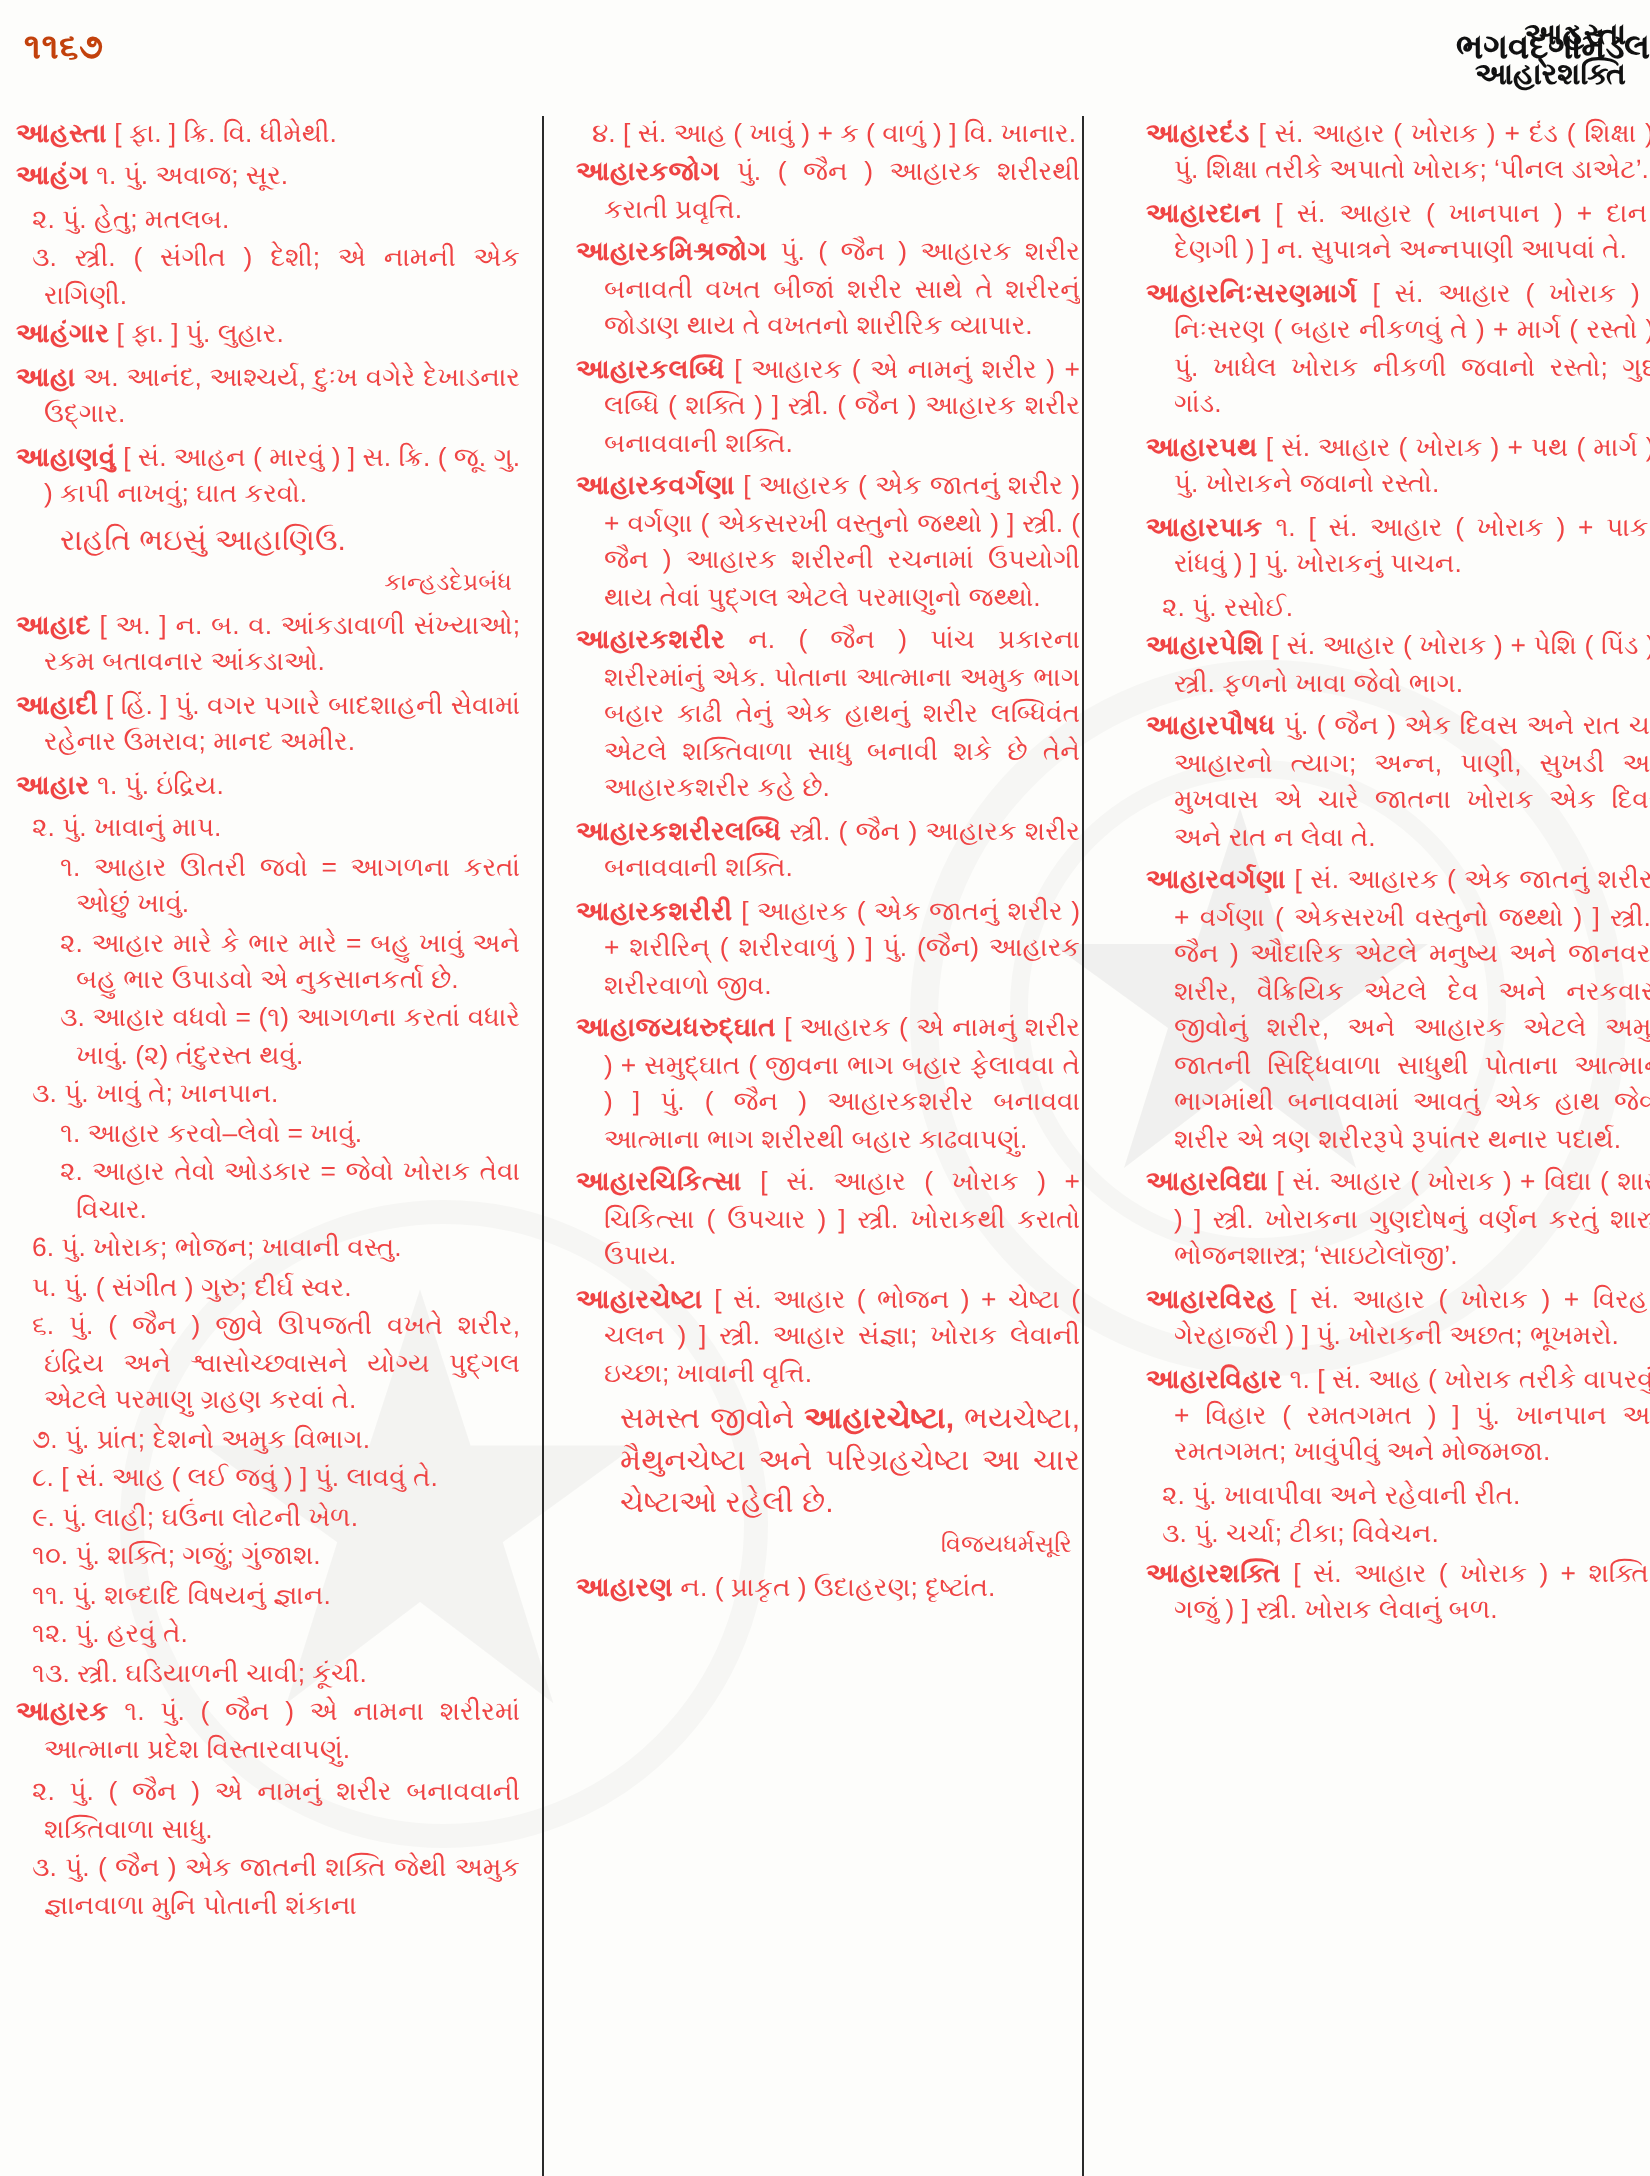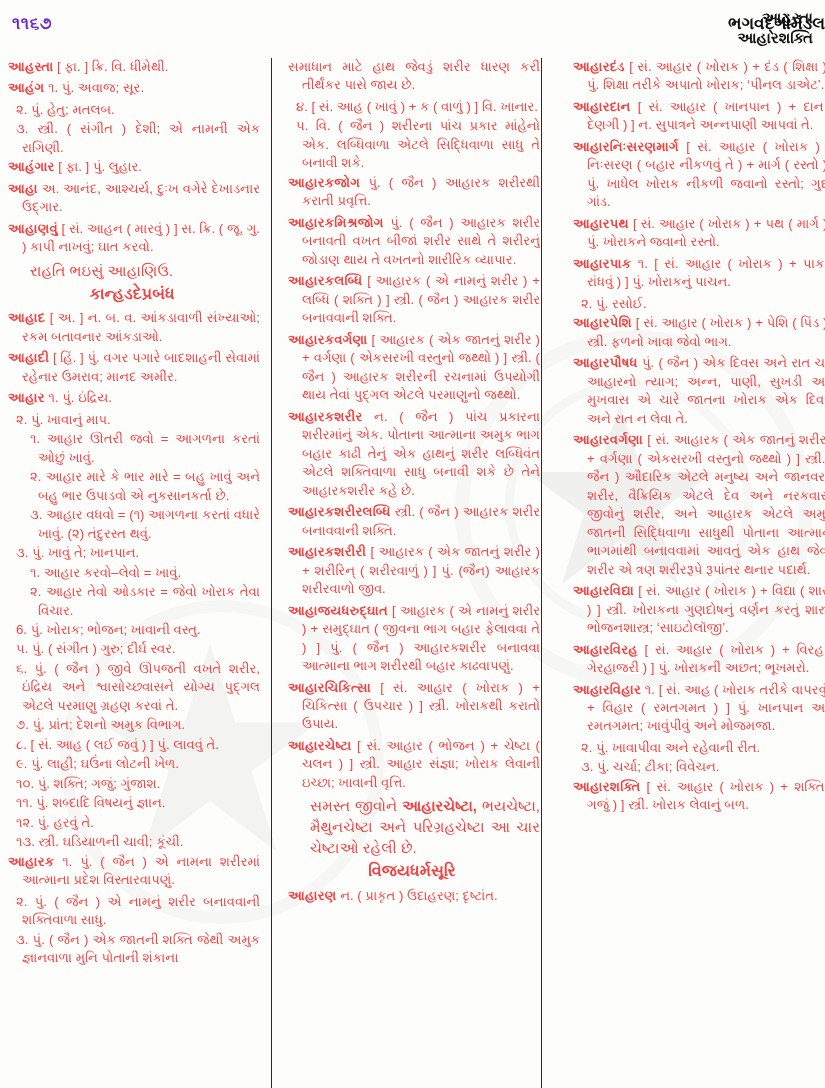--- a/index.html
+++ b/index.html
@@ -53,21 +53,21 @@
     width: 825px;
     height: 52px;
     z-index: 3;
   }
   .hdr-page-no {
     position: absolute;
     left: 12px; top: 14px;
     font-size: 17px;
     font-weight: bold;
     letter-spacing: .5px;
-    color: #6d28d9;
+    color: #c2410c;
   }
   .hdr-title {
     position: absolute;
     left: 0; top: 14px;
     width: 825px;
     text-align: right;
     font-size: 17px;
     font-weight: bold;
     color: #111;
   }
@@ -136,25 +136,25 @@
   .cont {
     margin: 0 0 3px 0;
     padding-left: 14px;
     text-indent: -14px;
   }
   .hw {
     font-weight: bold;
     letter-spacing: .2px;
   }
   .cite {
-    text-align: center;
-    font-size: 16px;
+    text-align: right;
+    font-size: 12px;
     margin: 0 0 4px 0;
     padding-right: 4px;
-    font-weight: bold;
+    font-weight: normal;
   }
   .quote {
     padding-left: 22px;
     text-indent: 0;
     margin: 1px 0 2px 0;
     font-size: 15px;
   }
   .q-hw { font-weight: bold; }
 </style>
 </head>
@@ -212,23 +212,21 @@
         <p class="sense">૯. પું. લાહી; ઘઉંના લોટની ખેળ.</p>
         <p class="sense">૧૦. પું. શક્તિ; ગજું; ગુંજાશ.</p>
         <p class="sense">૧૧. પું. શબ્દાદિ વિષયનું જ્ઞાન.</p>
         <p class="sense">૧૨. પું. હરવું તે.</p>
         <p class="sense">૧૩. સ્ત્રી. ઘડિયાળની ચાવી; કૂંચી.</p>
         <p class="entry"><span class="hw">આહારક</span><span> ૧. પું. ( જૈન ) એ નામના શરીરમાં આત્માના પ્રદેશ વિસ્તારવાપણું.</span></p>
         <p class="sense">૨. પું. ( જૈન ) એ નામનું શરીર બનાવવાની શક્તિવાળા સાધુ.</p>
         <p class="sense">૩. પું. ( જૈન ) એક જાતની શક્તિ જેથી અમુક જ્ઞાનવાળા મુનિ પોતાની શંકાના</p>
       </div>
     <div class="col col2">
-        <p class="cont">સમાધાન માટે હાથ જેવડું શરીર ધારણ કરી તીર્થંકર પાસે જાય છે.</p>
         <p class="sense">૪. [ સં. આહ ( ખાવું ) + ક ( વાળું ) ] વિ. ખાનાર.</p>
-        <p class="sense">૫. વિ. ( જૈન ) શરીરના પાંચ પ્રકાર માંહેનો એક. લબ્ધિવાળા એટલે સિદ્ધિવાળા સાધુ તે બનાવી શકે.</p>
         <p class="entry"><span class="hw">આહારકજોગ</span><span> પું. ( જૈન ) આહારક શરીરથી કરાતી પ્રવૃત્તિ.</span></p>
         <p class="entry"><span class="hw">આહારકમિશ્રજોગ</span><span> પું. ( જૈન ) આહારક શરીર બનાવતી વખત બીજાં શરીર સાથે તે શરીરનું જોડાણ થાય તે વખતનો શારીરિક વ્યાપાર.</span></p>
         <p class="entry"><span class="hw">આહારકલબ્ધિ</span><span> [ આહારક ( એ નામનું શરીર ) + લબ્ધિ ( શક્તિ ) ] સ્ત્રી. ( જૈન ) આહારક શરીર બનાવવાની શક્તિ.</span></p>
         <p class="entry"><span class="hw">આહારકવર્ગણા</span><span> [ આહારક ( એક જાતનું શરીર ) + વર્ગણા ( એકસરખી વસ્તુનો જથ્થો ) ] સ્ત્રી. ( જૈન ) આહારક શરીરની રચનામાં ઉપયોગી થાય તેવાં પુદ્ગલ એટલે પરમાણુનો જથ્થો.</span></p>
         <p class="entry"><span class="hw">આહારકશરીર</span><span> ન. ( જૈન ) પાંચ પ્રકારના શરીરમાંનું એક. પોતાના આત્માના અમુક ભાગ બહાર કાઢી તેનું એક હાથનું શરીર લબ્ધિવંત એટલે શક્તિવાળા સાધુ બનાવી શકે છે તેને આહારકશરીર કહે છે.</span></p>
         <p class="entry"><span class="hw">આહારકશરીરલબ્ધિ</span><span> સ્ત્રી. ( જૈન ) આહારક શરીર બનાવવાની શક્તિ.</span></p>
         <p class="entry"><span class="hw">આહારકશરીરી</span><span> [ આહારક ( એક જાતનું શરીર ) + શરીરિન્ ( શરીરવાળું ) ] પું. (જૈન) આહારક શરીરવાળો જીવ.</span></p>
         <p class="entry"><span class="hw">આહાજયધરુદ્ઘાત</span><span> [ આહારક ( એ નામનું શરીર ) + સમુદ્ઘાત ( જીવના ભાગ બહાર ફેલાવવા તે ) ] પું. ( જૈન ) આહારકશરીર બનાવવા આત્માના ભાગ શરીરથી બહાર કાઢવાપણું.</span></p>
         <p class="entry"><span class="hw">આહારચિકિત્સા</span><span> [ સં. આહાર ( ખોરાક ) + ચિકિત્સા ( ઉપચાર ) ] સ્ત્રી. ખોરાકથી કરાતો ઉપાય.</span></p>
         <p class="entry"><span class="hw">આહારચેષ્ટા</span><span> [ સં. આહાર ( ભોજન ) + ચેષ્ટા ( ચલન ) ] સ્ત્રી. આહાર સંજ્ઞા; ખોરાક લેવાની ઇચ્છા; ખાવાની વૃત્તિ.</span></p>

